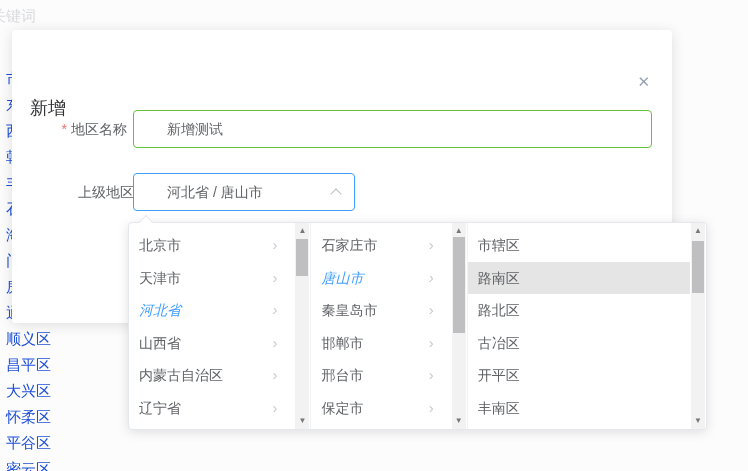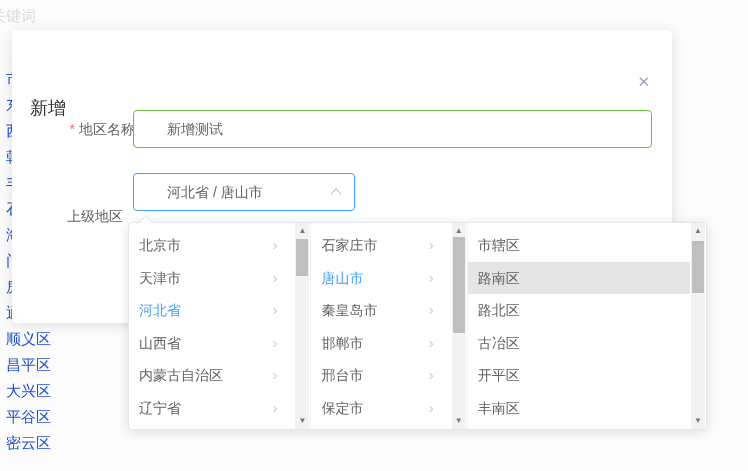--- a/index.html
+++ b/index.html
@@ -66,21 +66,21 @@
   .col-1 { width:157px; }
   .col-2 { width:239px; border-right:none; }
   .cascader-col ul { list-style:none; margin:6px 16px 6px 0; padding:0; }
   .cascader-col li {
     position:relative; height:32.5px; line-height:32.5px; padding-left:10px;
     font-size:14px; color:#606266; white-space:nowrap; cursor:pointer;
   }
   .cascader-col li .arrow {
     position:absolute; right:17px; top:0; font-size:15px; color:#c3cbd6;
   }
-  .cascader-col li.selected { color:#409eff; }
+  .cascader-col li.selected { color:#409eff;font-style:italic; }
   .cascader-col li.hovered  { background:#e5e5e5; }
 
   
   .sb { position:absolute; top:0; right:1px; bottom:0; width:14px; background:#f2f2f3; }
   .sb-up, .sb-dn {
     position:absolute; left:0; right:0; text-align:center;
     font-size:8px; color:#77777b; line-height:12px; cursor:pointer;
   }
   .sb-up { top:2px; } .sb-dn { bottom:2px; }
   .sb-thumb { position:absolute; left:1px; width:12px; background:#bfbfc2; cursor:pointer; }
@@ -99,34 +99,35 @@
     <li>朝阳区</li>
     <li>丰台区</li>
     <li>石景山区</li>
     <li>海淀区</li>
     <li>门头沟区</li>
     <li>房山区</li>
     <li>通州区</li>
     <li>顺义区</li>
     <li>昌平区</li>
     <li>大兴区</li>
+    <li>怀柔区</li>
     <li>平谷区</li>
     <li>密云区</li>
   </ul>
 
 <div class="modal">
   <div class="modal-title">新增</div>
   <div class="modal-close">✕</div>
 
-  <div class="form-label" style="left:12px; top:91px;">
+  <div class="form-label" style="left:4px; top:91px;">
     <span class="required-mark">*</span><span>地区名称</span>
   </div>
   <div class="field-box input-success">新增测试</div>
 
-  <div class="form-label" style="left:0; top:154px;margin-top:24px;">
+  <div class="form-label" style="left:11px; top:154px;">
     <span>上级地区</span>
   </div>
   <div class="field-box select-focus">
     <span>河北省 / 唐山市</span>
     <i class="caret-up"></i>
   </div>
 </div>
 
 <div class="cascader">
   <i class="cascader-arrow"></i>

